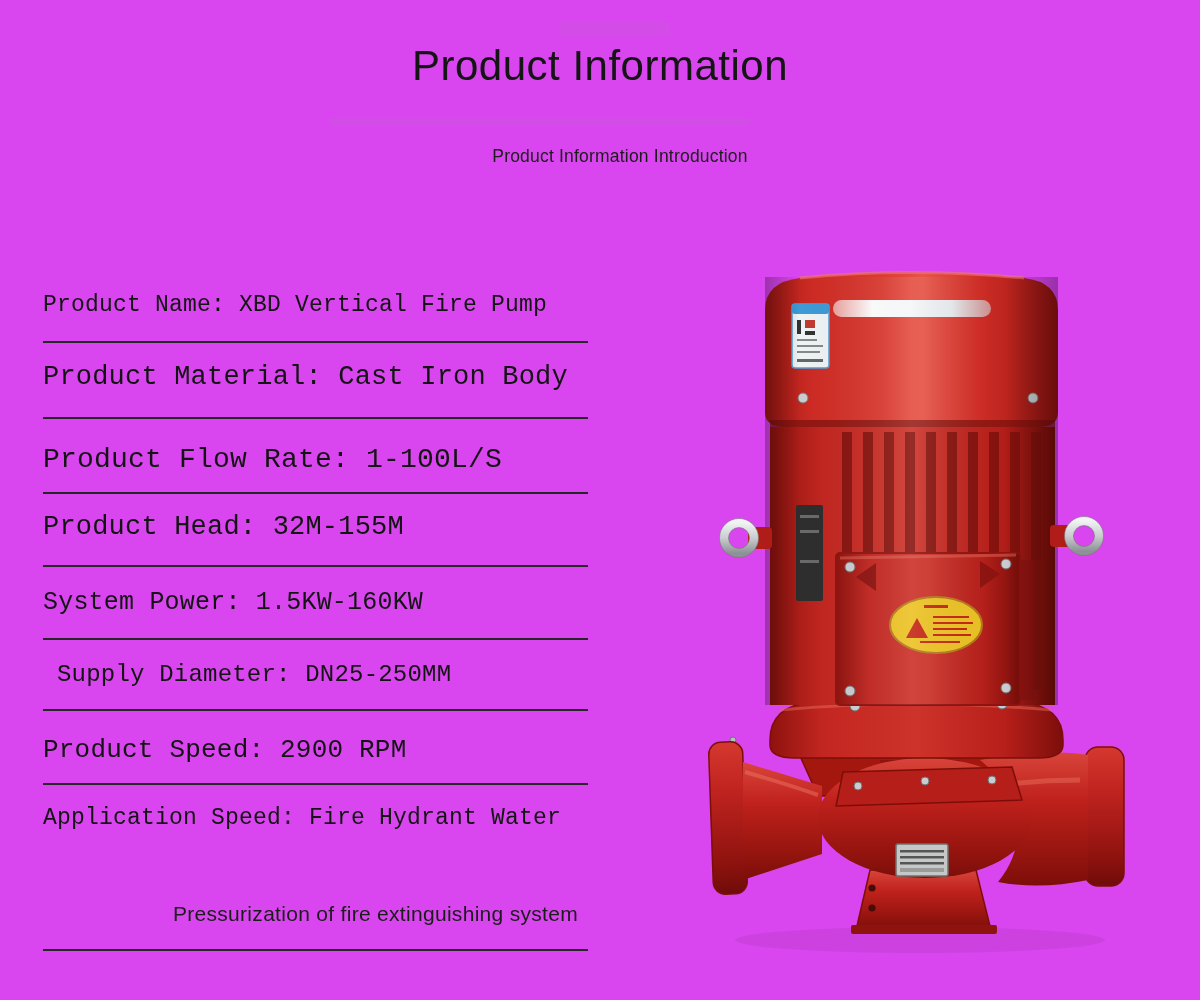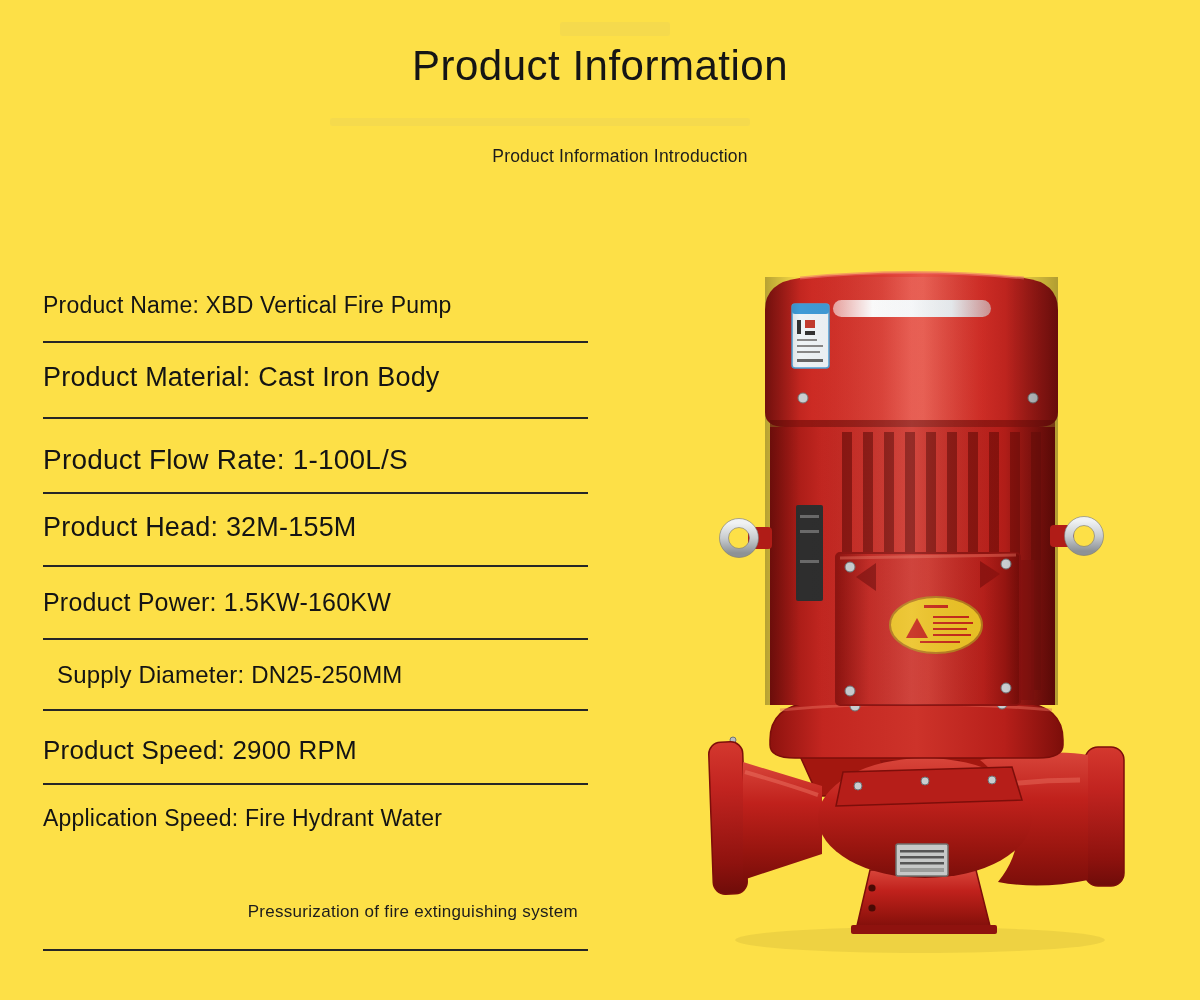--- a/index.html
+++ b/index.html
@@ -1,39 +1,39 @@
 <!DOCTYPE html>
 <html><head>
 <meta charset="utf-8">
 <style>
   html,body{margin:0;padding:0;background:#ffffff;}
   #canvas{
     position:relative;width:1200px;height:1000px;overflow:hidden;
-    background:#fde047;
+    background:#d946ef;
     font-family:"Liberation Sans","DejaVu Sans",sans-serif;
     color:#111;
   }
   .page-title{
     position:absolute;top:42px;left:0;width:1200px;
     text-align:center;font-size:42px;font-weight:500;letter-spacing:0.5px;color:#151515;
   }
   .page-subtitle{
     position:absolute;top:146px;left:0;width:1200px;
     text-align:center;font-size:17.5px;font-weight:400;color:#1c1c1c;letter-spacing:0.2px;margin-left:20px;
   }
   .spec-text{
     position:absolute;left:43px;width:544px;
-    color:#141414;letter-spacing:0.2px;white-space:nowrap;
+    color:#141414;letter-spacing:0.2px;white-space:nowrap;font-family:Liberation Mono, monospace;
   }
   .divider{
     position:absolute;left:43px;width:545px;height:2px;background:#262626;
   }
   .footnote{
     position:absolute;left:43px;top:902px;width:535px;
-    text-align:right;font-size:17px;color:#1c1c1c;letter-spacing:0.3px;
+    text-align:right;font-size:21px;color:#1c1c1c;letter-spacing:0.3px;
   }
   .pump-wrap{position:absolute;left:640px;top:240px;width:540px;height:760px;}
   
   .ghost{position:absolute;background:#9a9a9a;opacity:0.08;border-radius:2px;}
 </style>
 </head>
 <body>
 
 <div id="canvas">
 
@@ -48,21 +48,21 @@
 
   <div class="spec-text" style="top:362px;font-size:27px">Product Material: Cast Iron Body</div>
   <div class="divider" style="top:417px"></div>
 
   <div class="spec-text" style="top:444px;font-size:28px">Product Flow Rate: 1-100L/S</div>
   <div class="divider" style="top:492px"></div>
 
   <div class="spec-text" style="top:512px;font-size:27px">Product Head: 32M-155M</div>
   <div class="divider" style="top:565px"></div>
 
-  <div class="spec-text" style="top:588px;font-size:25px">Product Power: 1.5KW-160KW</div>
+  <div class="spec-text" style="top:588px;font-size:25px">System Power: 1.5KW-160KW</div>
   <div class="divider" style="top:638px"></div>
 
   <div class="spec-text" style="top:661px;left:57px;font-size:24px">Supply Diameter: DN25-250MM</div>
   <div class="divider" style="top:709px"></div>
 
   <div class="spec-text" style="top:735px;font-size:26px">Product Speed: 2900 RPM</div>
   <div class="divider" style="top:783px"></div>
 
   <div class="spec-text" style="top:805px;font-size:23px">Application Speed: Fire Hydrant Water</div>
 

